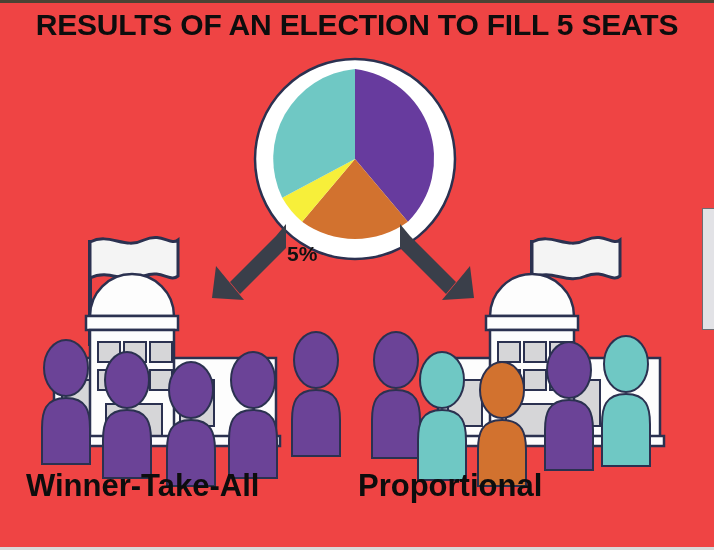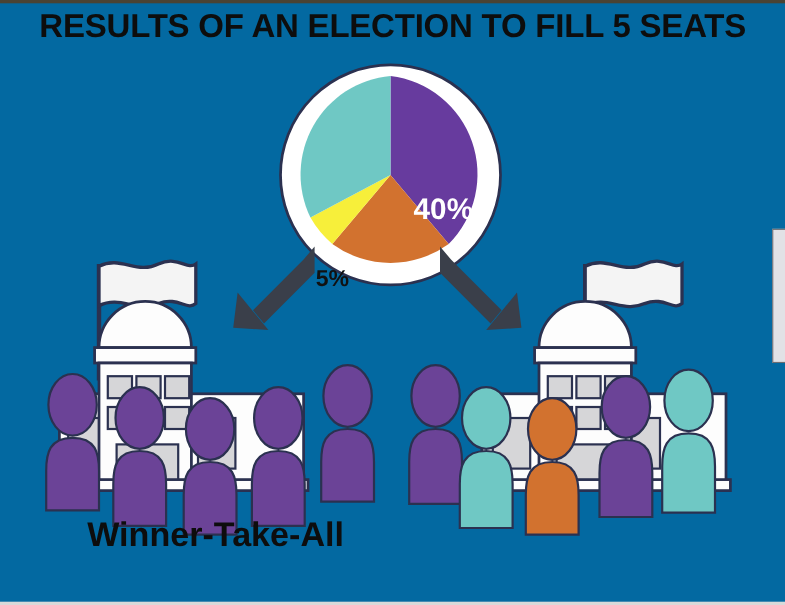--- a/index.html
+++ b/index.html
@@ -10,21 +10,21 @@
     width: 714px;
     height: 550px;
     overflow: hidden;
     font-family: "Liberation Sans", sans-serif;
     background: #ffffff;
   }
   #slide {
     position: relative;
     width: 714px;
     height: 550px;
-    background: #0369a1;
+    background: #ef4444;
     overflow: hidden;
   }
   #top-rule {
     position: absolute;
     left: 0; top: 0;
     width: 714px; height: 3px;
     background: #4a4334;
   }
   #bottom-rule {
     position: absolute;
@@ -79,21 +79,20 @@
   #arrow-right { left: 396px; top: 222px; }
 
   .group { position: absolute; top: 228px; width: 330px; height: 260px; }
   #group-left  { left: 28px; }
   #group-right { left: 366px; }
 
   .caption {
     position: absolute;
     top: 468px;
     width: 340px;
-    text-align: center;
     font-size: 31px;
     font-weight: bold;
     color: #0d0d0d;
     font-family: "Liberation Sans", sans-serif;
     white-space: nowrap;
   }
   #caption-left  { left: 26px; }
   #caption-right { left: 358px; }
 </style>
 </head>
@@ -114,21 +113,20 @@
 
         <path d="M 102 102 L 102 12 A 90 90 0 0 1 154.9 164.8 Z" fill="#673B9E"></path>
 
         <path d="M 102 102 L 154.9 164.8 A 90 90 0 0 1 49.1 164.8 Z" fill="#D2722F"></path>
 
         <path d="M 102 102 L 49.1 164.8 A 90 90 0 0 1 29.2 140.8 Z" fill="#F7EF3A"></path>
 
         <path d="M 102 102 L 29.2 140.8 A 90 90 0 0 1 102 12 Z" fill="#6FC8C4"></path>
       </g>
     </svg>
-    <div class="pie-label" id="lbl-40">40%</div>
     <div class="pie-label" id="lbl-5">5%</div>
   </div>
 
   <svg class="arrow-svg" id="arrow-left" width="90" height="80" viewBox="0 0 90 80">
     <g fill="#3A3F4A">
       <path d="M 86 2 L 76 14 L 30 60 L 40 72 L 86 26 Z"></path>
       <path d="M 44 78 L 12 76 L 16 44 Z"></path>
     </g>
   </svg>
 
@@ -231,15 +229,16 @@
         <path d="M 203 172 C 182 172, 179 186, 179 202 L 179 242 L 227 242 L 227 202 C 227 186, 224 172, 203 172 Z" fill="#6B4397" stroke="#2B3150" stroke-width="2"></path>
       </g>
       <g>
         <ellipse cx="260" cy="136" rx="22" ry="28" fill="#6FC8C4" stroke="#2B3150" stroke-width="2"></ellipse>
         <path d="M 260 166 C 239 166, 236 180, 236 196 L 236 238 L 284 238 L 284 196 C 284 180, 281 166, 260 166 Z" fill="#6FC8C4" stroke="#2B3150" stroke-width="2"></path>
       </g>
     </svg>
   </div>
 
   <div class="caption" id="caption-left">Winner-Take-All</div>
+  <div class="caption" id="caption-right">Proportional</div>
 
   <div id="bottom-rule"></div>
 </div>
 
 </body></html>

